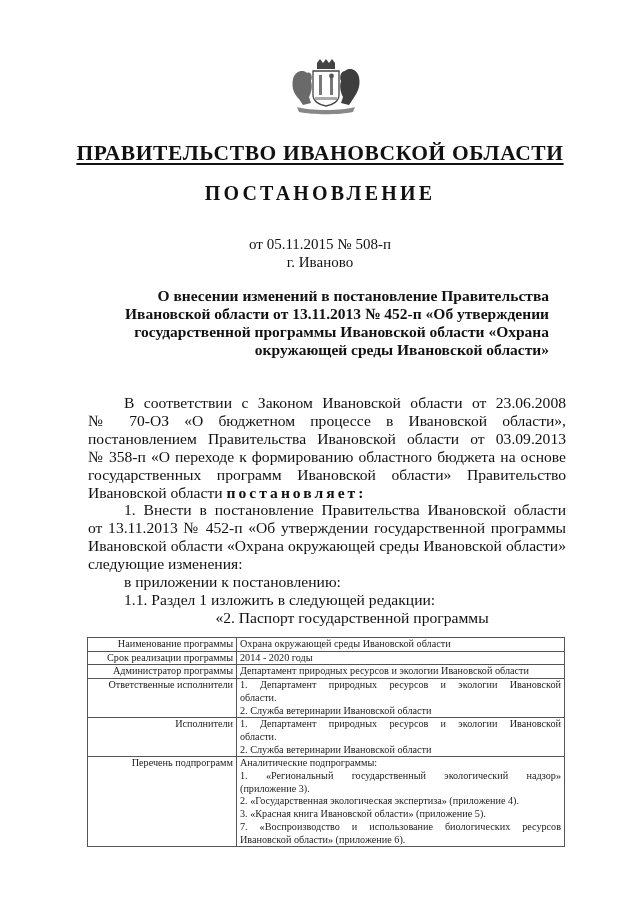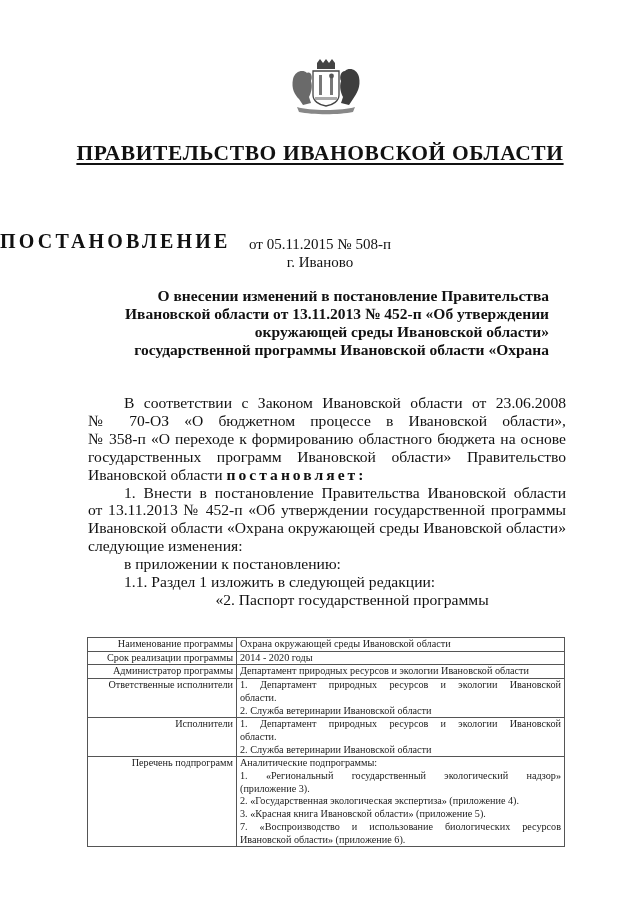--- a/index.html
+++ b/index.html
@@ -6,22 +6,22 @@
   body { width: 640px; height: 905px; position: relative; overflow: hidden;
          font-family: "Liberation Serif", "DejaVu Serif", serif; color: #111; }
   .page { position: absolute; left: 0; top: 0; width: 565px; height: 905px; }
 
   .emblem { position: absolute; left: 289px; top: 59px; width: 74px; height: 56px; }
 
   .gov-title { position: absolute; left: 0; width: 640px; top: 141px; text-align: center;
                font-weight: bold; font-size: 21.5px; letter-spacing: 0.6px; color: #111; }
   .gov-title span { text-decoration: underline; text-decoration-thickness: 1.5px; text-underline-offset: 3px; }
 
-  .doc-type { position: absolute; left: 0; width: 640px; top: 182px; 
-              font-weight: bold; font-size: 20px; letter-spacing: 3.2px; margin-top: 48px; }
+  .doc-type { position: absolute; left: 0; width: 640px; top: 182px; text-align: center;
+              font-weight: bold; font-size: 20px; letter-spacing: 3.2px; }
 
   .meta-line { position: absolute; left: 0; width: 640px; text-align: center; font-size: 15px; }
   .meta-date { top: 236px; }
   .meta-city { top: 254px; }
 
   .subject { position: absolute; left: 109px; width: 440px; top: 287px; text-align: right;
              font-weight: bold; font-size: 15.5px; line-height: 18px; }
 
   .body { position: absolute; left: 88px; width: 478px; top: 394px; font-size: 15.6px; line-height: 17.9px; }
   .indent { text-indent: 36px; }
@@ -63,27 +63,28 @@
   </svg>
 
   <div class="gov-title"><span>ПРАВИТЕЛЬСТВО ИВАНОВСКОЙ ОБЛАСТИ</span></div>
   <div class="doc-type">ПОСТАНОВЛЕНИЕ</div>
   <div class="meta-line meta-date">от 05.11.2015 № 508-п</div>
   <div class="meta-line meta-city">г. Иваново</div>
 
   <div class="subject">
     <div>О внесении изменений в постановление Правительства</div>
     <div>Ивановской области от 13.11.2013 № 452-п «Об утверждении</div>
+    <div>государственной программы Ивановской области «Охрана</div>
     <div>окружающей среды Ивановской области»</div>
-    <div>государственной программы Ивановской области «Охрана</div>
   </div>
 
   <div class="body">
     <div class="just-full indent">В соответствии с Законом Ивановской области от 23.06.2008</div>
     <div class="just-full">№ 70-ОЗ «О бюджетном процессе в Ивановской области»,</div>
+    <div class="just-full">постановлением Правительства Ивановской области от 03.09.2013</div>
     <div class="just-full">№ 358-п «О переходе к формированию областного бюджета на основе</div>
     <div class="just-full">государственных программ Ивановской области» Правительство</div>
     <div><span>Ивановской области </span><span class="spaced-bold">постановляет:</span></div>
 
     <div class="just-full indent">1. Внести в постановление Правительства Ивановской области</div>
     <div class="just-full">от 13.11.2013 № 452-п «Об утверждении государственной программы</div>
     <div class="just-full">Ивановской области «Охрана окружающей среды Ивановской области»</div>
     <div>следующие изменения:</div>
 
     <div class="indent-only">в приложении к постановлению:</div>

